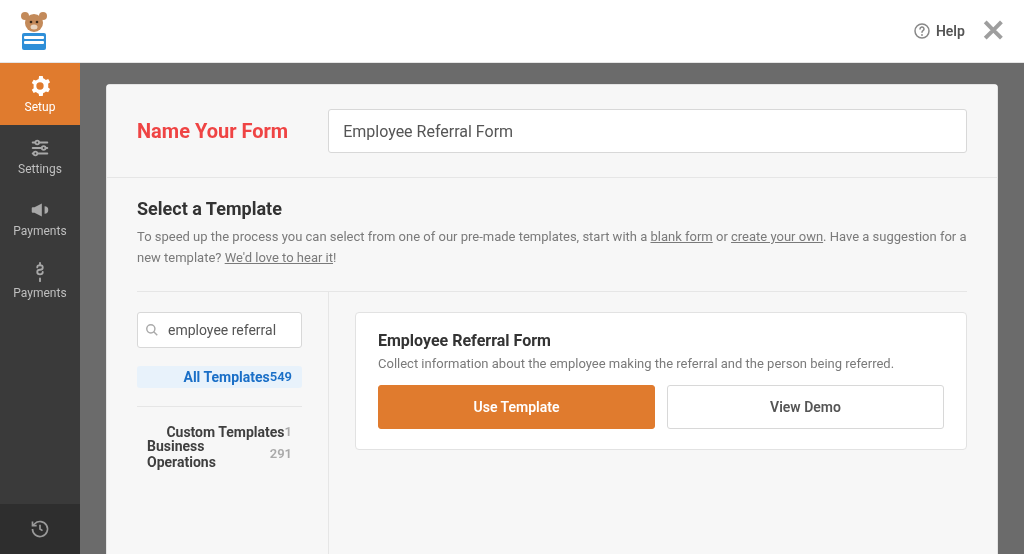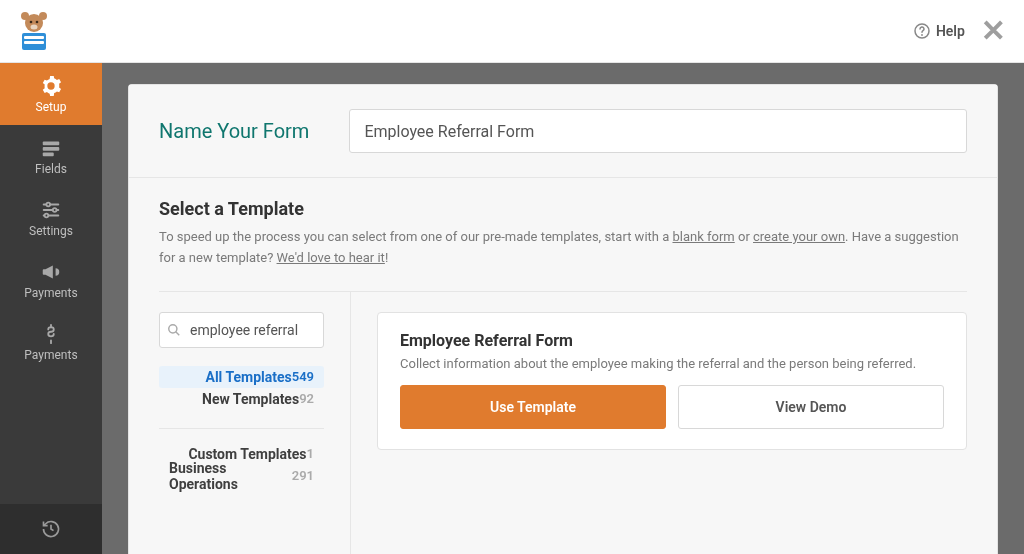--- a/index.html
+++ b/index.html
@@ -3,30 +3,30 @@
 <meta charset="utf-8">
 <style>
   * { box-sizing: border-box; margin: 0; padding: 0; font-family: -apple-system, BlinkMacSystemFont, "Segoe UI", Roboto, Helvetica, Arial, sans-serif; }
   html, body { width: 1024px; height: 554px; overflow: hidden; background: #fff; }
   .topbar { height: 63px; display: flex; align-items: center; justify-content: space-between; padding: 0 18px 0 12px; border-bottom: 1px solid #e5e5e5; }
   .logo { width: 44px; height: 44px; display:flex; align-items:center; justify-content:center; }
   .top-right { display: flex; align-items: center; gap: 16px; }
   .help { display: flex; align-items: center; gap: 6px; color: #555; font-weight:600; font-size: 14px; cursor:pointer; }
   .close-x { font-size: 30px; color: #9e9e9e; font-weight: bold; cursor:pointer; line-height:1; }
   .body { display: flex; height: calc(554px - 63px); }
-  .side { width: 102px; background: #3a3a3a; display: flex; flex-direction: column; align-items: stretch; }
+  .side { width: 80px; background: #3a3a3a; display: flex; flex-direction: column; align-items: stretch; }
   .side-item { height: 62px; display:flex; flex-direction:column; align-items:center; justify-content:center; color:#bfbfbf; font-size:12px; gap:3px; cursor:pointer; }
   .side-item.active { background:#e07b2e; color:#fff; }
   .side-item .icon { width:22px; height:22px; display:flex; align-items:center; justify-content:center; }
   .side-spacer { flex:1; }
   .side-bottom { height:50px; display:flex; align-items:center; justify-content:center; background:#2e2e2e; color:#9a9a9a; cursor:pointer; }
   .stage { flex:1; background:#6b6b6b; position:relative; overflow:hidden; }
   .panel { position:absolute; top:21px; left:26px; right:26px; bottom:0; background:#f7f7f7; border-top-left-radius:4px; border-top-right-radius:4px; border:1px solid #e4e4e4; border-bottom:none; display:flex; flex-direction:column; }
   .name-row { display:flex; align-items:center; gap:40px; padding:24px 30px 24px 30px; border-bottom:1px solid #e6e6e6; background:#f7f7f7; }
-  .name-label { font-size:20px; font-weight:400; color:#0f766e; white-space:nowrap; }
+  .name-label { font-size:20px; font-weight:700; color:#ef4444; white-space:nowrap; }
   .name-input { flex:1; height:44px; border:1px solid #d8d8d8; border-radius:3px; padding:0 14px; font-size:16px; color:#555; background:#fff; }
   .select-area { padding:20px 30px 0 30px; }
   .sel-title { font-size:18px; font-weight:700; color:#333; margin-bottom:8px; }
   .sel-desc { font-size:13px; color:#7a7a7a; line-height:1.6; }
   .sel-desc .ul { color:#7a7a7a; text-decoration:underline; cursor:pointer; }
   .divider { height:1px; background:#e6e6e6; margin:22px 0 0 0; }
   .columns { display:flex; padding:0 30px; flex:1; }
   .col-left { width:192px; padding-top:20px; padding-right:26px; border-right:1px solid #e6e6e6; }
   .col-right { flex:1; padding-top:20px; padding-left:26px; }
   .search-wrap { position:relative; margin-bottom:18px; }
@@ -78,30 +78,20 @@
 
 <div class="body">
   <div class="side">
     <div class="side-item active">
       <span class="icon">
         <svg width="22" height="22" viewBox="0 0 24 24" fill="#fff">
             <path d="M12 8a4 4 0 1 0 0 8 4 4 0 0 0 0-8zm9 4c0 .6-.05 1.2-.15 1.75l2.1 1.65-2 3.46-2.5-.95a7.5 7.5 0 0 1-3 1.74L15 23h-4l-.45-2.6a7.5 7.5 0 0 1-3-1.74l-2.5.95-2-3.46 2.1-1.65A8.7 8.7 0 0 1 5 12c0-.6.05-1.2.15-1.75L3.05 8.6l2-3.46 2.5.95a7.5 7.5 0 0 1 3-1.74L11 1h4l.45 2.6a7.5 7.5 0 0 1 3 1.74l2.5-.95 2 3.46-2.1 1.65c.1.55.15 1.15.15 1.75z"></path>
           </svg>
       </span>
       <span>Setup</span>
-    </div>
-    <div class="side-item">
-      <span class="icon">
-        <svg width="22" height="22" viewBox="0 0 24 24" fill="#a8a8a8">
-            <rect x="3" y="5" width="18" height="4" rx="1"></rect>
-            <rect x="3" y="11" width="18" height="4" rx="1"></rect>
-            <rect x="3" y="17" width="12" height="4" rx="1"></rect>
-          </svg>
-      </span>
-      <span>Fields</span>
     </div>
     <div class="side-item">
       <span class="icon">
         <svg width="22" height="22" viewBox="0 0 24 24" stroke="#a8a8a8" stroke-width="2" fill="none" stroke-linecap="round">
             <line x1="4" y1="6" x2="20" y2="6"></line>
             <circle cx="9" cy="6" r="2" fill="#3a3a3a"></circle>
             <line x1="4" y1="12" x2="20" y2="12"></line>
             <circle cx="16" cy="12" r="2" fill="#3a3a3a"></circle>
             <line x1="4" y1="18" x2="20" y2="18"></line>
             <circle cx="7" cy="18" r="2" fill="#3a3a3a"></circle>
@@ -158,24 +148,20 @@
                   <circle cx="10" cy="10" r="7"></circle>
                   <line x1="21" y1="21" x2="15" y2="15"></line>
                 </svg>
             </span>
             <input class="search-input" type="text" value="employee referral" style="">
           </div>
           <div class="cat active">
             <span>All Templates</span>
             <span class="count">549</span>
           </div>
-          <div class="cat">
-            <span>New Templates</span>
-            <span class="count">92</span>
-          </div>
           <div class="cat-divider"></div>
           <div class="cat">
             <span>Custom Templates</span>
             <span class="count">1</span>
           </div>
           <div class="cat">
             <span>Business Operations</span>
             <span class="count">291</span>
           </div>
         </div>

